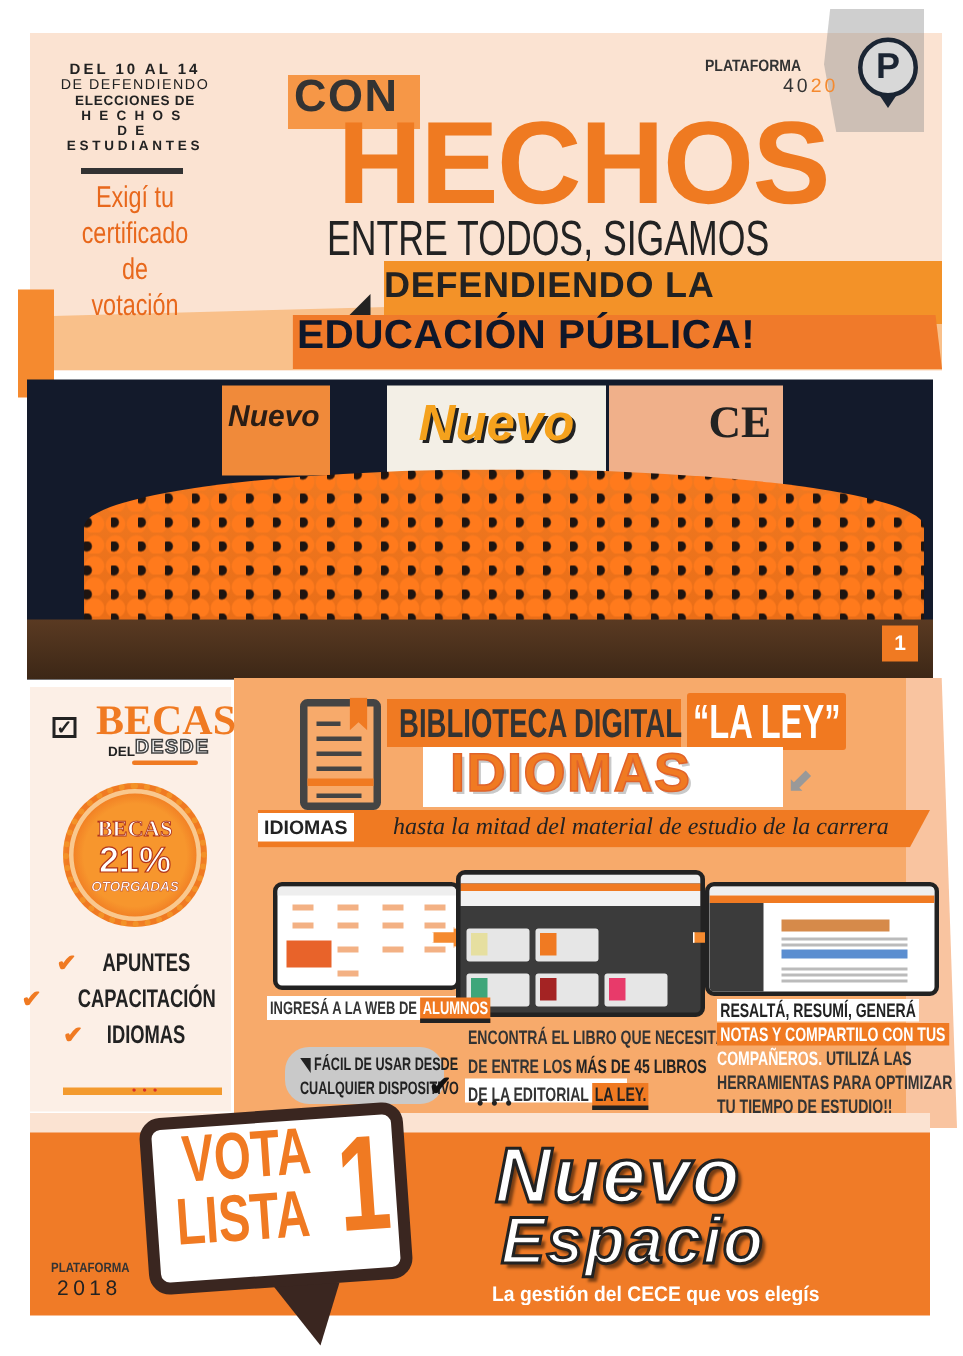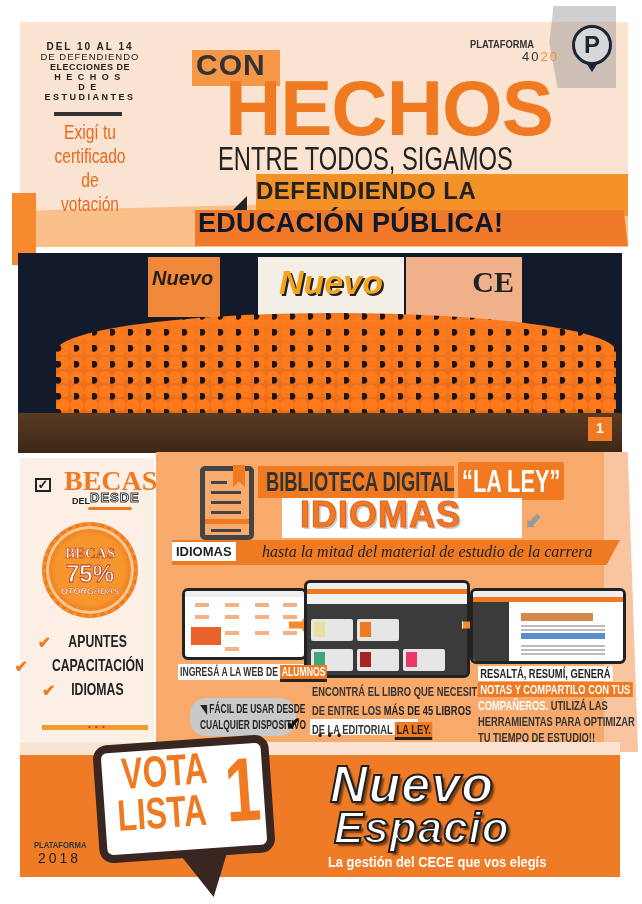--- a/index.html
+++ b/index.html
@@ -201,21 +201,21 @@
 <div class="abs mid-right-edge"></div>
 
 <div class="abs check-box">✓</div>
 <div class="abs becas-title">BECAS</div>
 <div class="abs del">DEL</div>
 <div class="abs cece-title">DESDE</div>
 <div class="abs cece-underline"></div>
 
 <div class="abs seal">
   <div class="seal-becas">BECAS</div>
-  <div class="seal-pct">75%</div>
+  <div class="seal-pct">21%</div>
   <div class="seal-otor">OTORGADAS</div>
 </div>
 
 <div class="abs becas-list">
   <div class="item">
       <span class="tick">✔</span>
       <span class="lbl">APUNTES</span>
     </div>
   <div class="item">
       <span class="tick">✔</span>

